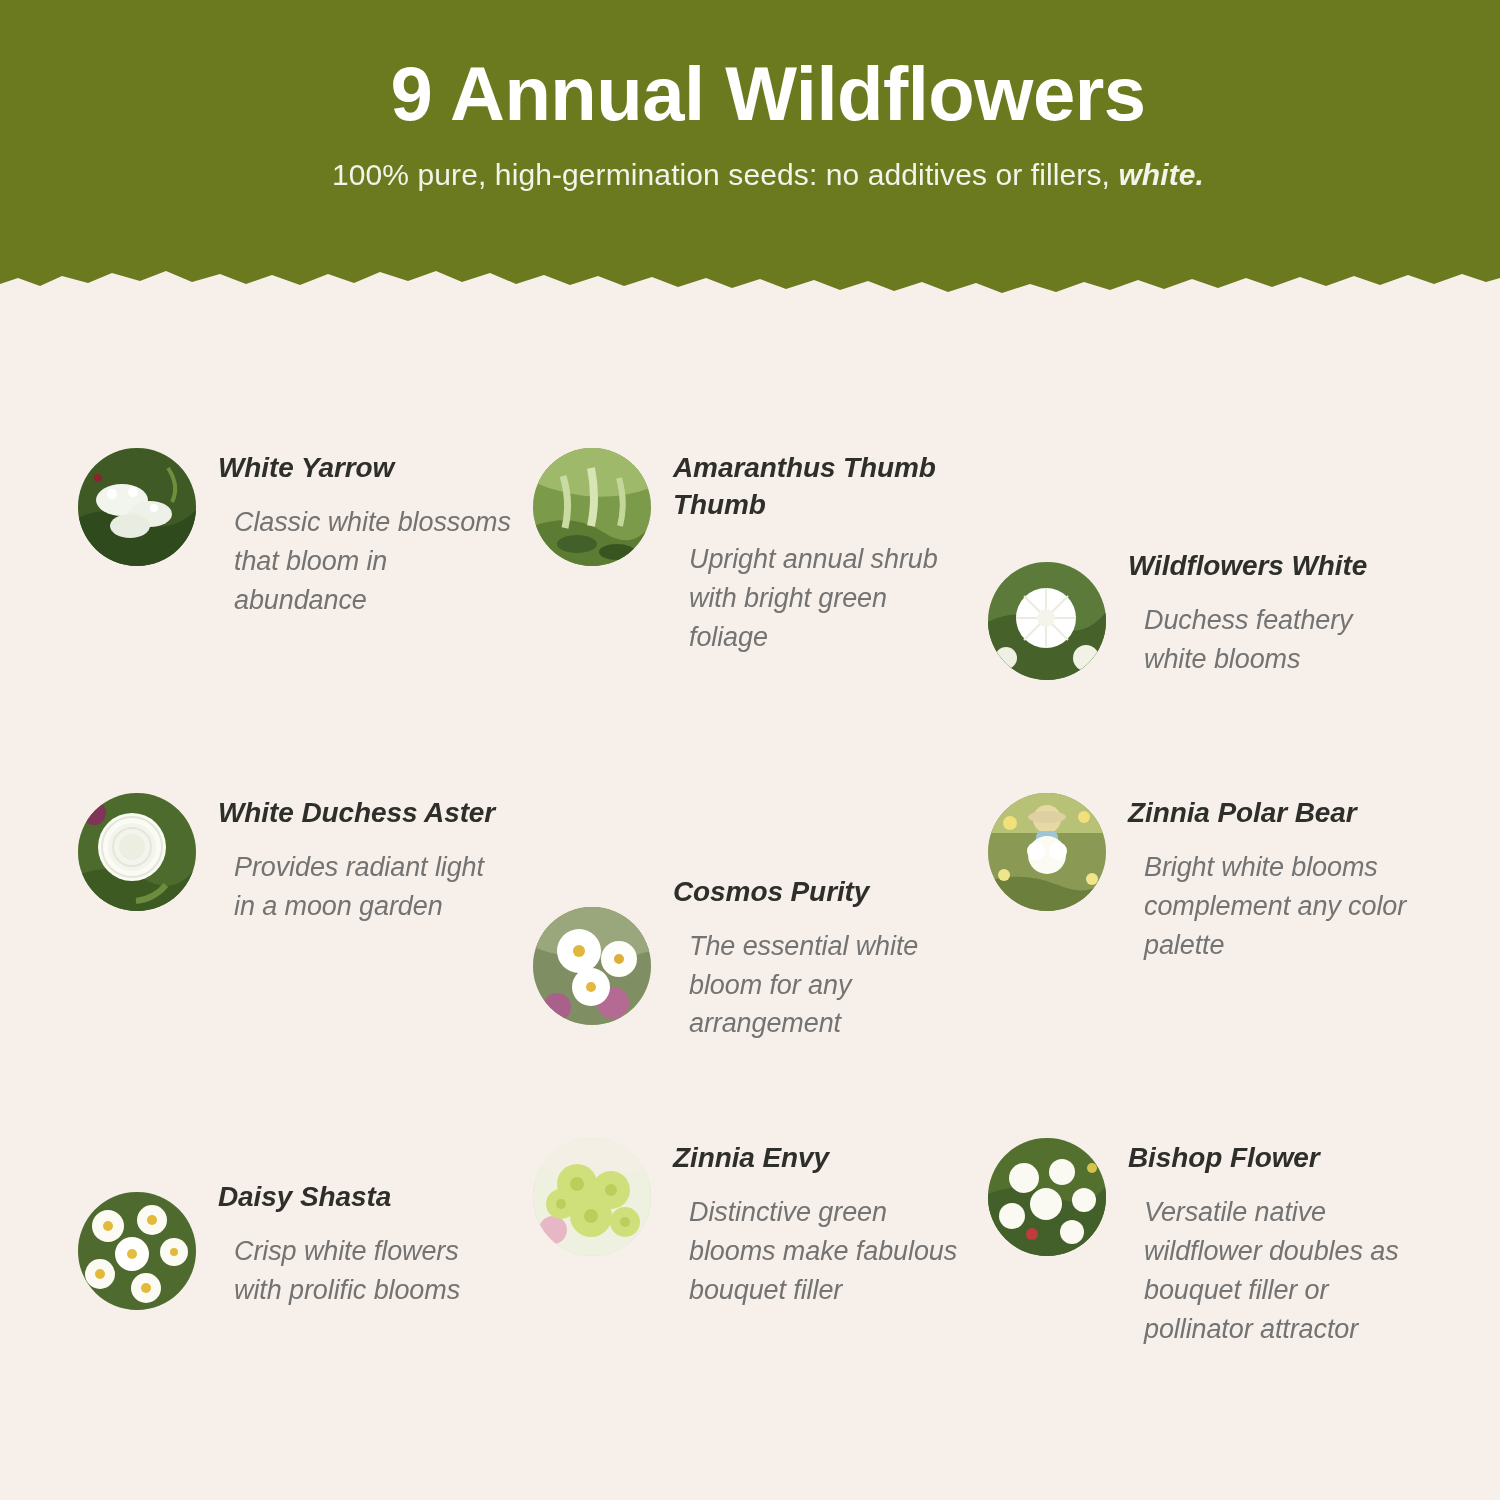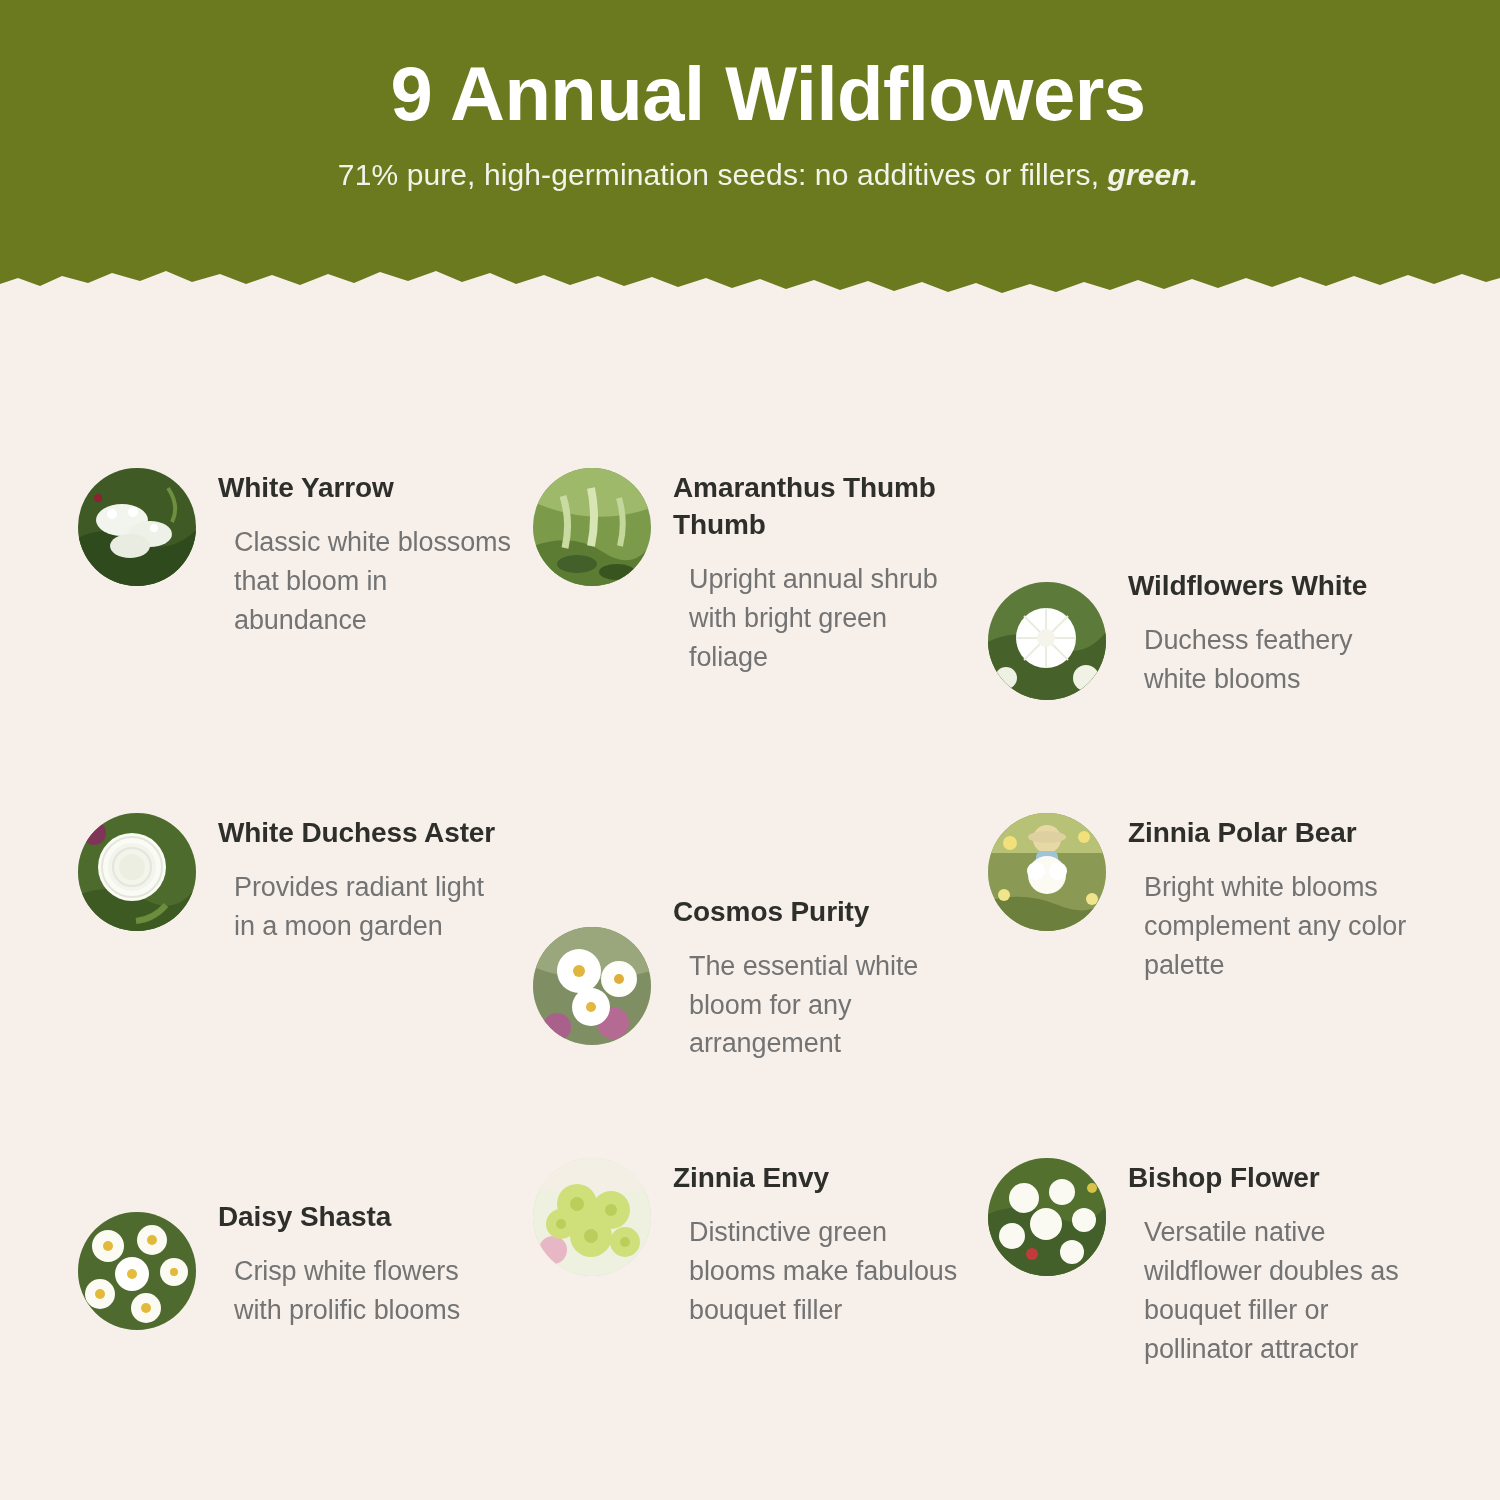--- a/index.html
+++ b/index.html
@@ -61,26 +61,27 @@
     left: 0;
     bottom: -2px;
     width: 100%;
     height: 40px;
     display: block;
   }
 
   
   .grid {
     position: absolute;
-    top: 468px;
+    top: 448px;
     left: 78px;
     width: 1350px;
     display: grid;
     grid-template-columns: 455px 455px 440px;
     grid-template-rows: 345px 345px 1fr;
+    font-style: italic;
   }
 
   .cell {
     display: flex;
     align-items: flex-start;
     gap: 22px;
   }
 
   .cell.align-mid { align-items: center; }
 
@@ -121,21 +122,21 @@
   .w2 .txt { width: 310px; }
   .w3 .txt { width: 300px; }
 </style>
 </head>
 <body>
 
 <div class="page">
 
   <div class="header">
     <h1 class="header-title">9 Annual Wildflowers</h1>
-    <p class="header-subtitle"><span>71% pure, high-germination seeds: no additives or fillers, </span><span class="em">green.</span></p>
+    <p class="header-subtitle"><span>100% pure, high-germination seeds: no additives or fillers, </span><span class="em">white.</span></p>
 
     <svg class="torn" viewBox="0 0 1500 40" preserveAspectRatio="none">
       <path fill="#f7f0ea" d="M0,40 L0,22 L18,16 L40,24 L62,14 L88,21 L112,11 L140,19 L166,9 L192,20 L220,12 L246,22 L272,13 L300,23 L328,12 L354,21 L380,10 L408,19 L436,9 L462,20 L490,11 L516,22 L544,13 L570,23 L598,14 L624,24 L652,15 L678,25 L706,16 L732,26 L760,17 L786,27 L814,18 L840,28 L868,19 L894,29 L922,20 L948,30 L976,21 L1002,31 L1030,22 L1056,30 L1084,20 L1110,28 L1138,18 L1164,27 L1192,17 L1218,26 L1246,16 L1272,25 L1300,15 L1326,24 L1354,14 L1380,23 L1408,13 L1434,22 L1462,12 L1486,20 L1500,16 L1500,40 Z"></path>
     </svg>
   </div>
 
   <div class="grid">
 
     <div class="cell w1">
       <div class="thumb">

